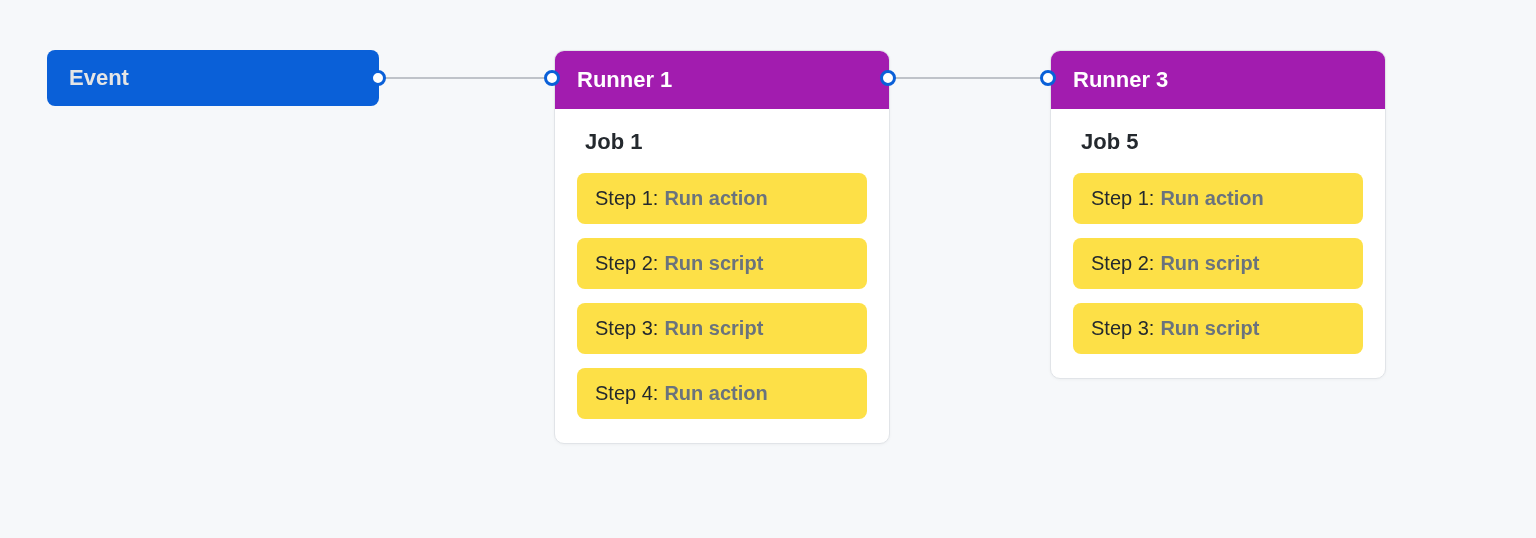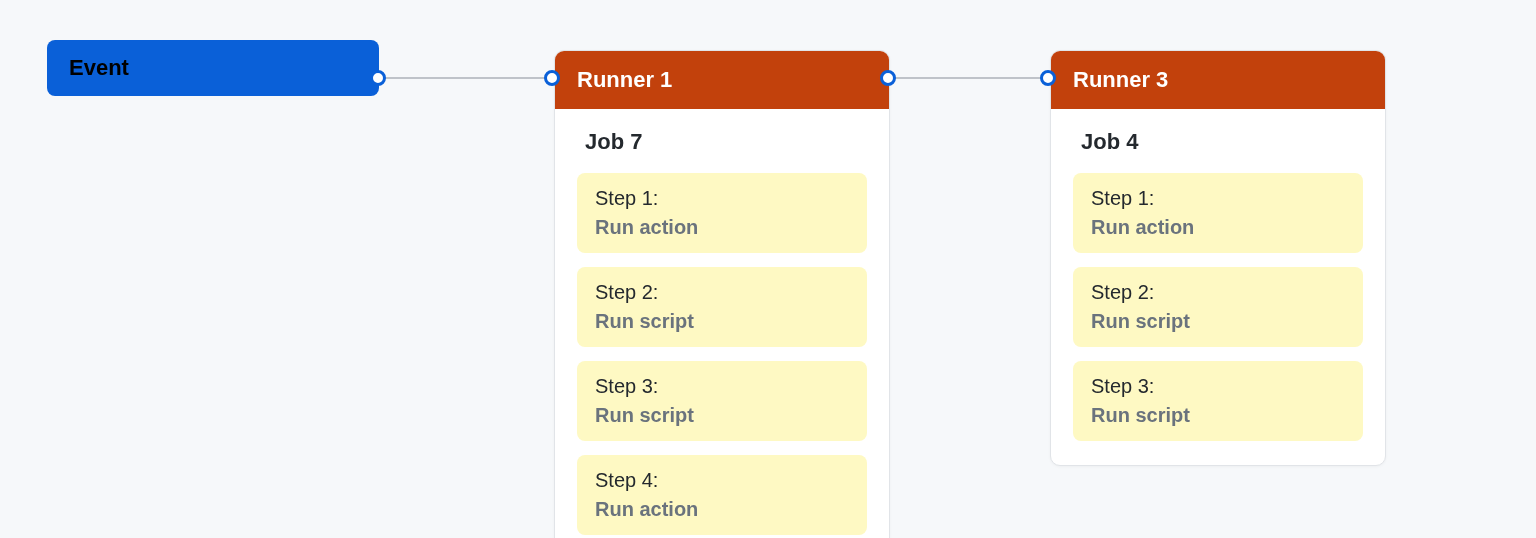--- a/index.html
+++ b/index.html
@@ -44,25 +44,25 @@
       top: 70px;
       z-index: 3;
     }
     .port-event-out { left: 370px; }
     .port-runner1-in { left: 544px; }
     .port-runner1-out { left: 880px; }
     .port-runner2-in { left: 1040px; }
     .event-card {
       position: absolute;
       left: 47px;
-      top: 40px;
+      top: 50px;
       width: 332px;
       height: 56px;
       background: #0a60d8;
-      color: #000000;
+      color: #e5e5e5;
       border-radius: 8px;
       display: flex;
       align-items: center;
       padding: 0 22px;
       font-size: 22px;
       font-weight: 600;
       z-index: 2;
     }
     .runner-card {
       position: absolute;
@@ -71,45 +71,44 @@
       background: #ffffff;
       border-radius: 10px;
       border: 1px solid #e1e4e8;
       box-shadow: 0 1px 3px rgba(0,0,0,0.04);
       z-index: 2;
       overflow: hidden;
     }
     .runner-card-1 { left: 554px; }
     .runner-card-2 { left: 1050px; }
     .runner-header {
-      background: #c2410c;
+      background: #a21caf;
       color: #ffffff;
       padding: 16px 22px;
       font-size: 22px;
       font-weight: 600;
     }
     .runner-body {
       padding: 20px 22px 24px 22px;
     }
     .job-title {
       font-size: 22px;
       font-weight: 600;
       color: #24292e;
       margin-bottom: 18px;
       padding-left: 8px;
     }
     .step-pill {
-      background: #fef9c3;
+      background: #fde047;
       border-radius: 8px;
       padding: 14px 18px;
       margin-bottom: 14px;
       font-size: 20px;
       display: flex;
       gap: 6px;
-      flex-direction: column;
     }
     .step-pill:last-child {
       margin-bottom: 0;
     }
     .step-label {
       color: #24292e;
       font-weight: 500;
     }
     .step-desc {
       color: #6a737d;
@@ -131,21 +130,21 @@
 
   <div class="event-card">
     <span>Event</span>
   </div>
 
   <div class="runner-card runner-card-1">
     <div class="runner-header">
       <span>Runner 1</span>
     </div>
     <div class="runner-body">
-      <div class="job-title">Job 7</div>
+      <div class="job-title">Job 1</div>
       <div class="step-pill">
         <span class="step-label">Step 1:</span>
         <span class="step-desc">Run action</span>
       </div>
       <div class="step-pill">
         <span class="step-label">Step 2:</span>
         <span class="step-desc">Run script</span>
       </div>
       <div class="step-pill">
         <span class="step-label">Step 3:</span>
@@ -156,21 +155,21 @@
         <span class="step-desc">Run action</span>
       </div>
     </div>
   </div>
 
   <div class="runner-card runner-card-2">
     <div class="runner-header">
       <span>Runner 3</span>
     </div>
     <div class="runner-body">
-      <div class="job-title">Job 4</div>
+      <div class="job-title">Job 5</div>
       <div class="step-pill">
         <span class="step-label">Step 1:</span>
         <span class="step-desc">Run action</span>
       </div>
       <div class="step-pill">
         <span class="step-label">Step 2:</span>
         <span class="step-desc">Run script</span>
       </div>
       <div class="step-pill">
         <span class="step-label">Step 3:</span>

